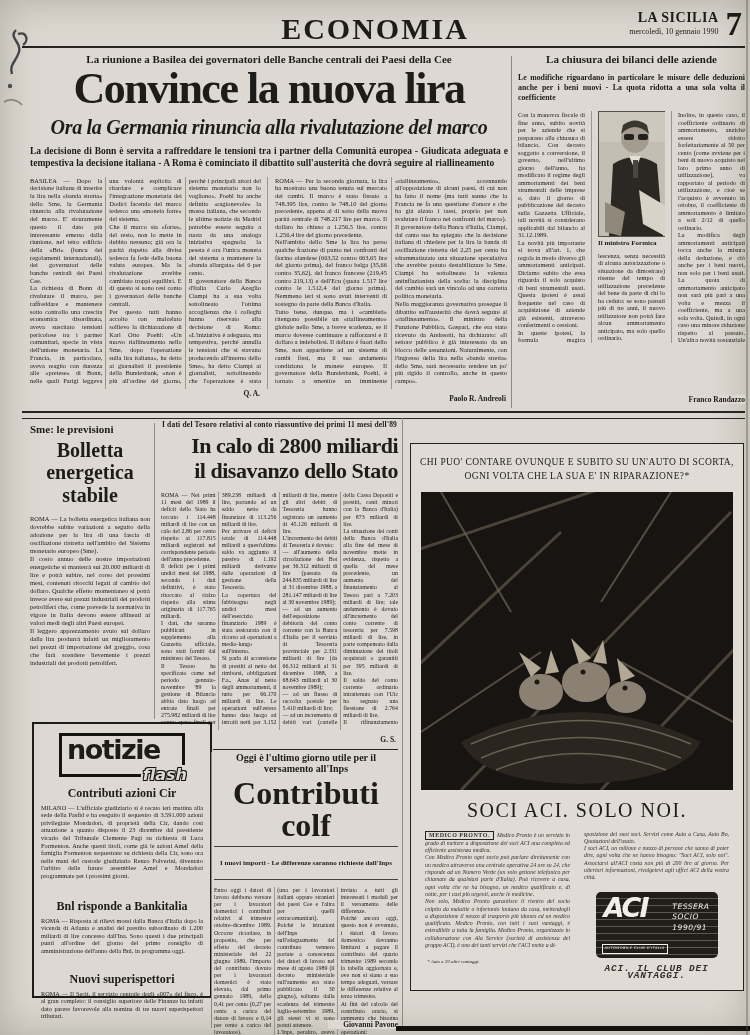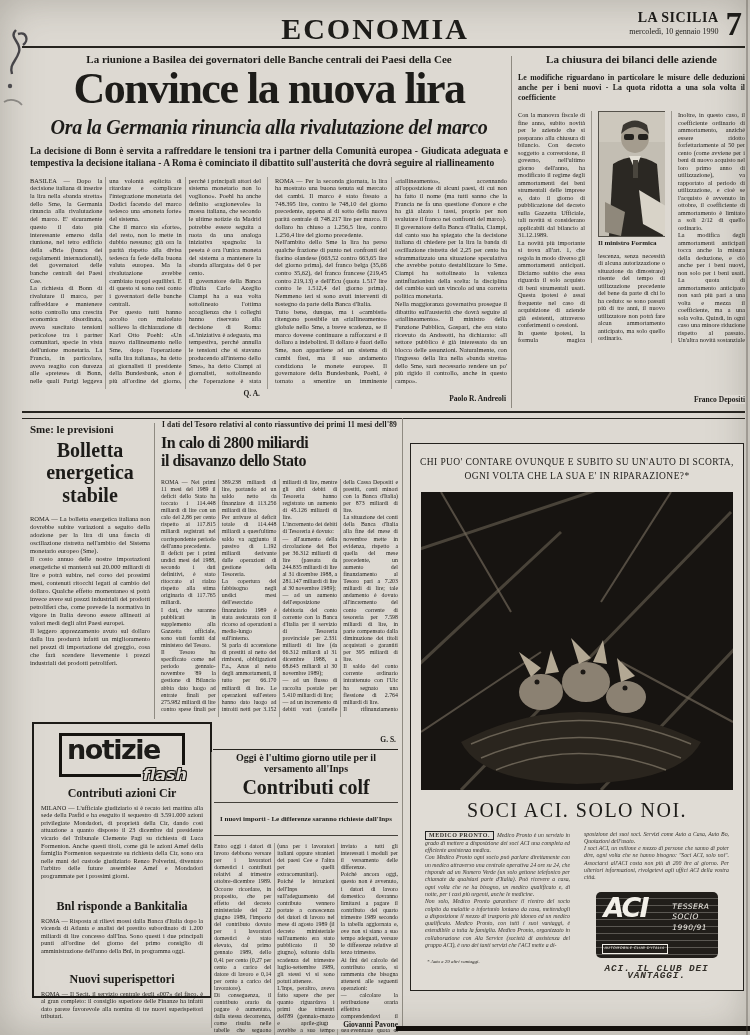--- a/index.html
+++ b/index.html
@@ -46,21 +46,21 @@
   .capB{font-size:7px;font-weight:bold;margin:3px 0 4px;}
 
   
   .bolletta{left:30px;top:423px;width:120px;}
   .bolletta .k{font-size:11px;text-align:left;}
   .hlC{font-size:20px;font-weight:bold;text-align:center;line-height:1.12;margin-top:4px;}
   .bodyC{margin-top:9px;font-size:6.5px;line-height:8px;height:228px;}
 
   .disav{left:161px;top:420px;width:237px;}
   .disav .k{font-size:7.5px;letter-spacing:.2px;}
-  .hlD{font-size:16px;font-weight:bold;text-align:left;line-height:1.12;letter-spacing:-.5px;margin-top:5px;}
+  .hlD{font-size:22px;font-weight:bold;text-align:right;line-height:1.12;letter-spacing:-.5px;margin-top:5px;}
   .bodyD{margin-top:9px;column-count:4;column-gap:6px;column-rule:1px solid #9b978e;
          font-size:5.9px;line-height:7.1px;height:238px;}
 
   
   .ad{left:410px;top:443px;width:332px;height:546px;border:1px solid #24221e;background:#e0dcd5;}
   .ad-hl{margin-top:12px;text-align:center;font-size:9.5px;letter-spacing:.4px;line-height:1.45;}
   .ad-photo{display:block;margin:8px auto 0;width:312px;height:298px;}
   .ad-soci{text-align:center;font-size:20px;letter-spacing:1.5px;margin-top:9px;}
   .ad-cols{display:flex;gap:14px;margin:9px 14px 0;}
   .ad-col{width:152px;font-size:5.8px;line-height:7.3px;font-style:italic;color:#33302a;}
@@ -85,21 +85,21 @@
               letter-spacing:-1.5px;line-height:.95;}
   .nlogo-sub{position:absolute;right:-4px;bottom:-7px;font-family:"DejaVu Sans",sans-serif;
              font-size:16px;font-style:italic;font-weight:bold;color:#ddd9d2;background:#ddd9d2;padding:0 2px;
              text-shadow:-1px -1px 0 #15130f,1px -1px 0 #15130f,-1px 1px 0 #15130f,1px 1px 0 #15130f;}
   .nitem-t{text-align:center;font-weight:bold;font-size:12px;margin:9px 6px 3px;}
   .nitem-b{margin:0 7px;font-size:6.3px;line-height:7.6px;}
 
   
   .colf{left:214px;top:752px;width:184px;}
   .colf .k{font-size:10px;}
-  .hlE{font-size:20px;font-weight:bold;text-align:center;line-height:1;margin-top:3px;}
+  .hlE{font-size:32px;font-weight:bold;text-align:center;line-height:1;margin-top:3px;}
   .shE{border-top:1px solid #44413b;border-bottom:1px solid #44413b;margin-top:5px;padding:12px 0;
        font-size:7px;font-weight:bold;text-align:center;}
   .bodyE{margin-top:7px;column-count:3;column-gap:6px;column-rule:1px solid #9b978e;
          font-size:5.9px;line-height:7.1px;height:198px;}
 </style>
 </head>
 <body>
 
 <div class="page">
 
@@ -165,21 +165,21 @@
           <rect x="34" y="48" width="5" height="18" fill="#4a463e"></rect>
           <path d="M40,78 L70,96 L66,124 L44,112 Z" fill="#d8d3c8"></path>
           <path d="M6,90 L26,100 L22,124 L6,120 Z" fill="#8f887b"></path>
         </svg>
         <div class="capB">Il ministro Formica</div>
         <div class="bodytxt just pre" style="font-size:6.3px;line-height:7.5px;height:88px">lescenza, senza necessità di alcuna autorizzazione o situazione da dimostrare) risente del tempo di utilizzazione precedente del bene da parte di chi lo ha ceduto: se sono passati più di tre anni, il nuovo utilizzatore non potrà fare alcun ammortamento anticipato, ma solo quello ordinario.</div>
       </div>
       <div class="colB bodytxt just pre">Inoltre, in questo caso, il coefficiente ordinario di ammortamento, anziché essere ridotto forfettariamente al 50 per cento (come avviene per i beni di nuovo acquisto nel loro primo anno di utilizzazione), va rapportato al periodo di utilizzazione, e cioè se l'acquisto è avvenuto in ottobre, il coefficiente di ammortamento è limitato a soli 2/12 di quello ordinario.
 La modifica degli ammortamenti anticipati tocca anche la misura della deduzione, e ciò anche per i beni nuovi, non solo per i beni usati. La quota di ammortamento anticipato non sarà più pari a una volta e mezza il coefficiente, ma a una sola volta. Quindi, in ogni caso una minore riduzione rispetto al passato. Un'altra novità sostanziale riguarda le società di capitali e gli enti commerciali che svolgano attività agricola. Queste società, finora, all'atto della dichiarazione dei redditi hanno pagato le imposte solo con riferimento ai redditi agrari.</div>
     </div>
-    <div class="abs sig" style="right:0;top:342px;width:90px;background:#ddd9d2">Franco Depositi</div>
+    <div class="abs sig" style="right:0;top:342px;width:90px;background:#ddd9d2">Franco Randazzo</div>
   </div>
 
   <div class="abs" style="left:22px;right:5px;top:411px;height:5px;border-top:2px solid #26241f;border-bottom:1px solid #26241f"></div>
 
   <div class="abs bolletta">
     <div class="k">Sme: le previsioni</div>
     <div class="hlC">Bolletta energetica stabile</div>
     <div class="bodyC bodytxt just pre">ROMA — La bolletta energetica italiana non dovrebbe subire variazioni a seguito della adozione per la lira di una fascia di oscillazione ristretta nell'ambito del Sistema monetario europeo (Sme).
 Il costo annuo delle nostre importazioni energetiche si manterrà sui 20.000 miliardi di lire e potrà subire, nel corso dei prossimi mesi, contenuti ritocchi legati al cambio del dollaro. Qualche effetto momentaneo si potrà invece avere sui prezzi industriali dei prodotti petroliferi che, come prevede la normativa in vigore in Italia devono essere allineati ai valori medi degli altri Paesi europei.
 Il leggero apprezzamento avuto sul dollaro dalla lira produrrà infatti un miglioramento nei prezzi di importazione del greggio, cosa che farà scendere lievemente i prezzi industriali dei prodotti petroliferi.</div>

